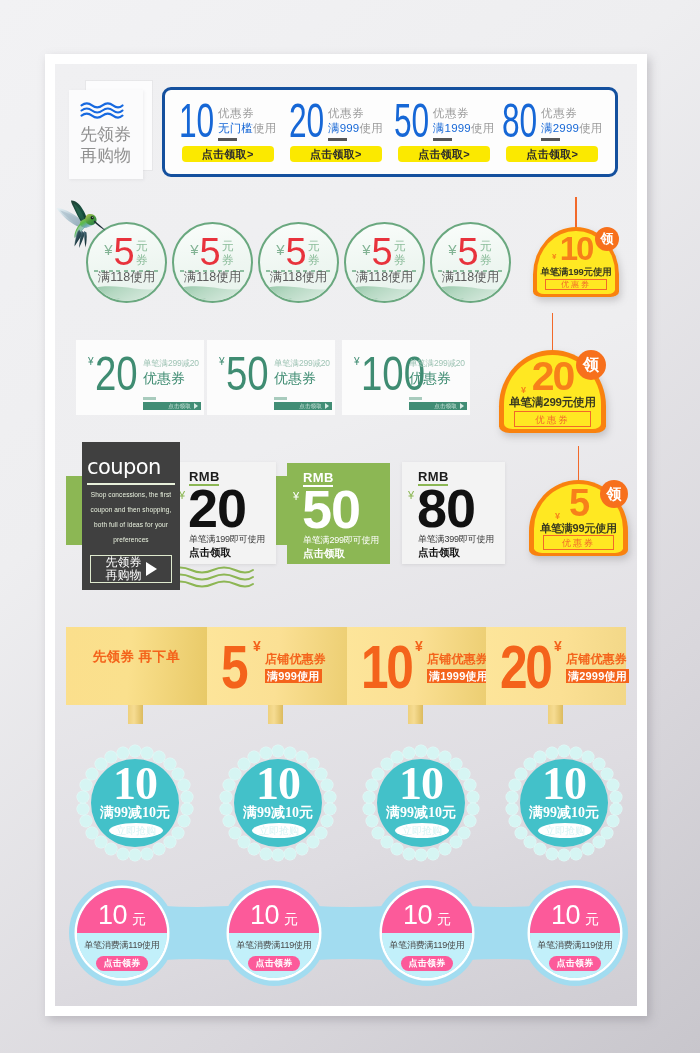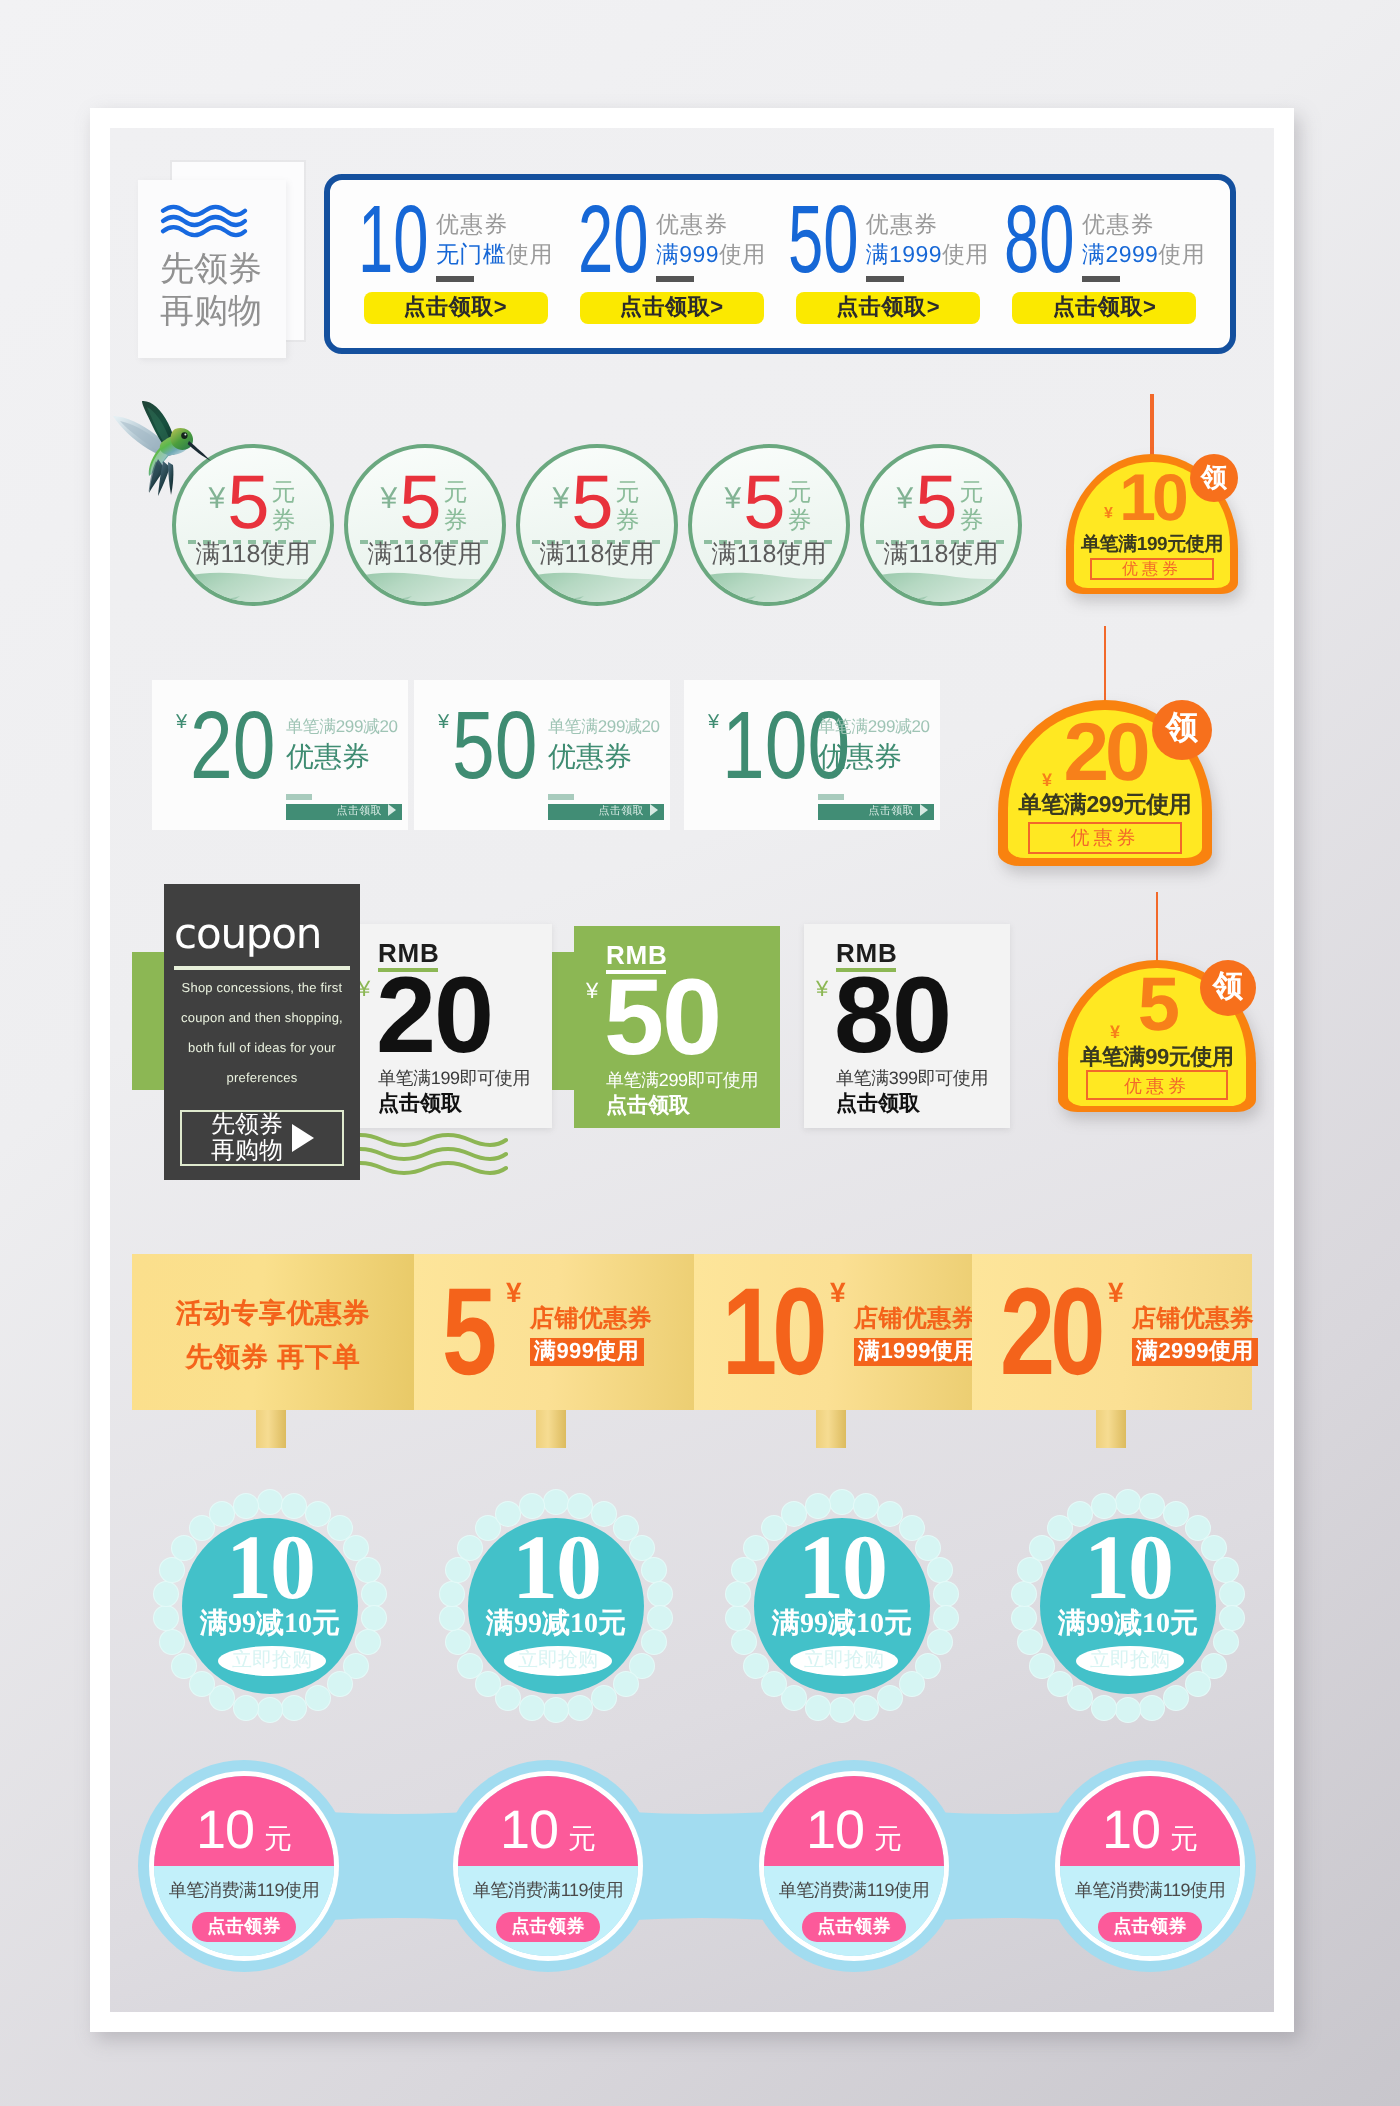--- a/index.html
+++ b/index.html
@@ -581,21 +581,20 @@
     <div class="rc-rmb">RMB</div>
     <div class="rc-ul"></div>
     <div class="rc-yen">¥</div>
     <div class="rc-num">80</div>
     <div class="rc-cond">单笔满399即可使用</div>
     <div class="rc-btn">点击领取</div>
   </div>
 
   <div class="yboard">
     <div class="ypanel yp0">
-      <div class="yp-h">活动专享优惠券</div>
       <div class="yp-h">先领券 再下单</div>
     </div>
     <div class="ypanel yp1">
       <div class="yp-numw">
         <span class="yp-num">5</span>
       </div>
       <div class="yp-r">
         <div class="yp-yen">¥</div>
         <div class="yp-lbl">店铺优惠券</div>
         <div class="yp-cond">满999使用</div>

